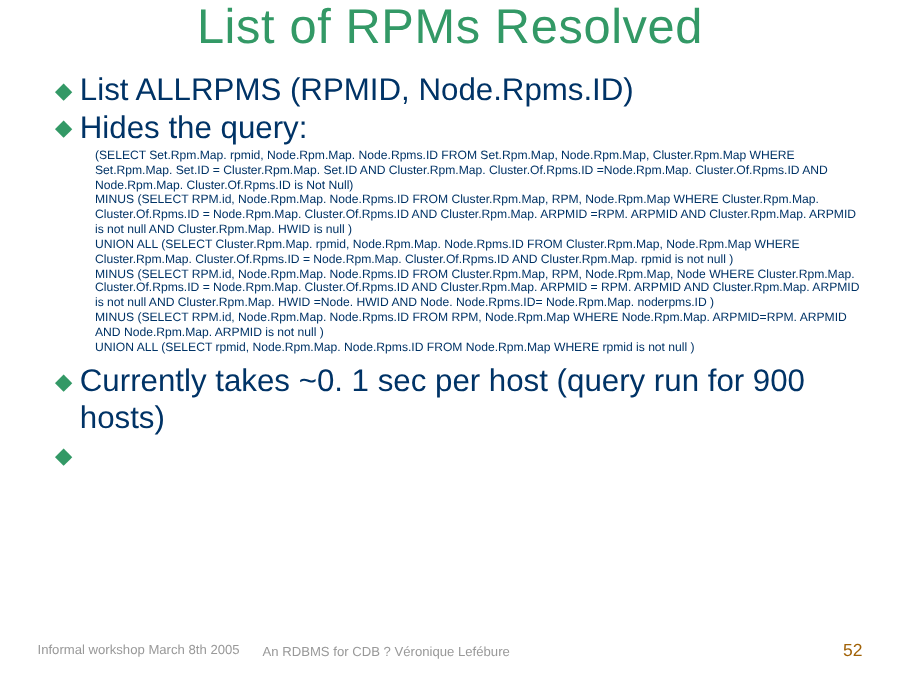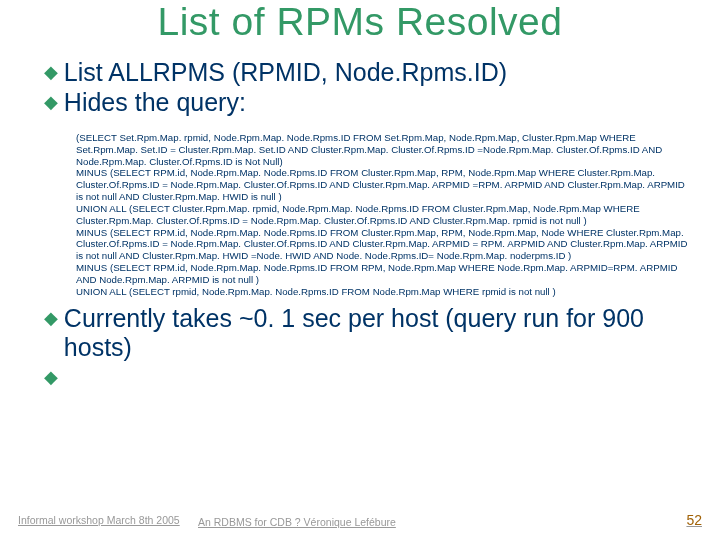--- a/index.html
+++ b/index.html
@@ -41,35 +41,33 @@
     font-size: 18px;
     margin-top: 4px;
   }
   .sql {
     color: #003366;
     font-family: Verdana, Arial, sans-serif;
     font-size: 9.7px;
     line-height: 1.22;
     padding: 2px 30px 4px 76px;
     word-break: break-word;
-    margin-top: 13px;
   }
   .footer {
     position: absolute;
     bottom: 12px;
     left: 0;
     width: 720px;
     display: flex;
     align-items: flex-end;
     font-family: Verdana, sans-serif;
     color: #999999;
     font-size: 10.5px;
     box-sizing: border-box;
-    padding: 0 18px;
-    text-decoration: underline;
+    padding: 0 30px;
   }
   .footer .left {
     width: 180px;
     line-height: 1.3;
   }
   .footer .center {
     flex: 1;
   }
   .footer .right {
     width: 80px;

